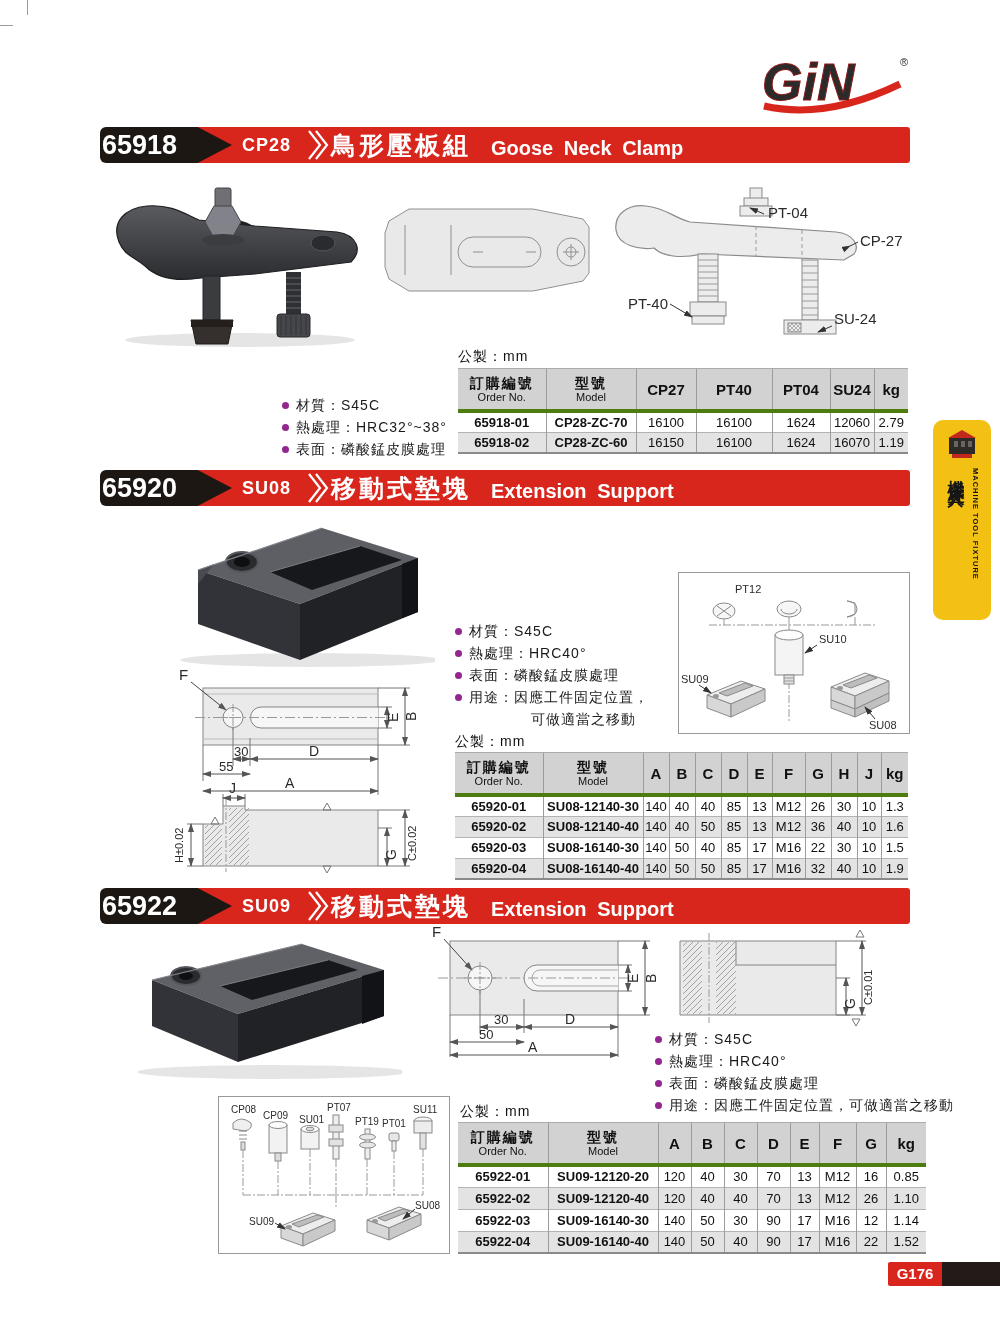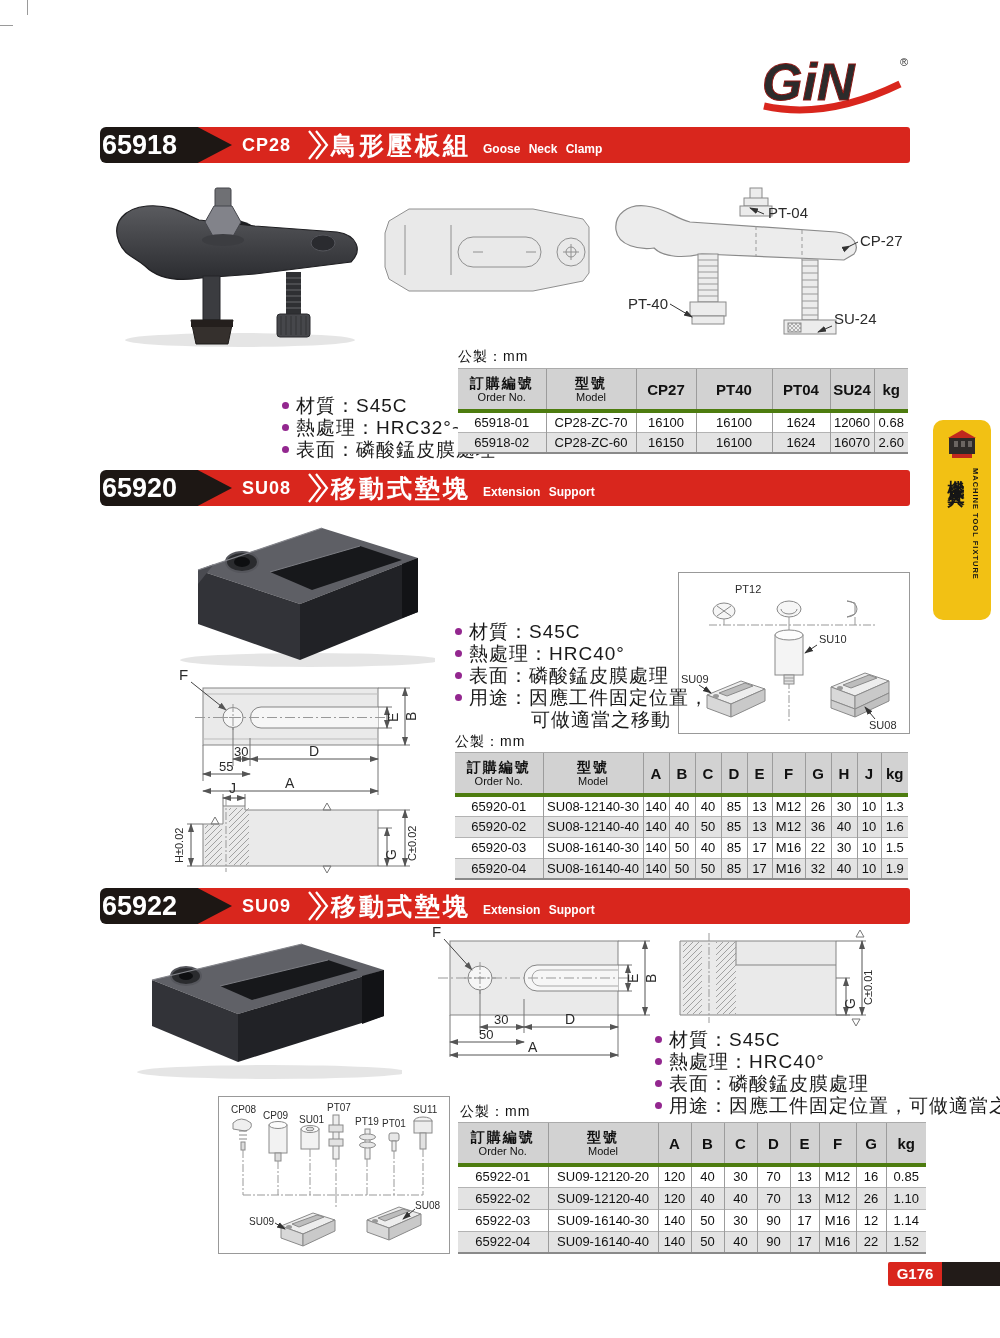--- a/index.html
+++ b/index.html
@@ -19,47 +19,47 @@
   .hdr-red{position:absolute;left:58px;right:0;top:0;bottom:0;background:#d9261d;border-radius:3px}
   .hdr-black{position:absolute;left:0;top:0;width:132px;height:36px;background:#1d1714;
              clip-path:polygon(0 0,74% 0,100% 50%,74% 100%,0 100%);border-radius:6px 0 0 6px}
   .hdr-code{position:absolute;left:2px;top:0;width:98px;height:36px;color:#fff;font-size:27px;
             font-weight:700;text-align:left;line-height:36px}
   .hdr-model{position:absolute;left:142px;top:0;height:36px;line-height:36px;color:#fff;
              font-weight:700;font-size:18px;letter-spacing:1px}
   .hdr-chev{position:absolute;left:206px;top:3px}
   .hdr-title{position:absolute;left:231px;top:0;height:36px;display:flex;align-items:center;color:#fff}
   .hdr-zh{font-size:25px;font-weight:600;letter-spacing:3px}
-  .hdr-en{font-size:12px;font-weight:700;margin-left:12px;margin-top:7px;word-spacing:5px}
+  .hdr-en{font-size:20px;font-weight:700;margin-left:20px;margin-top:7px;word-spacing:5px}
 
   
   .metric{position:absolute;font-size:14px;letter-spacing:1px;color:#111}
 
   
-  .specs{position:absolute;font-size:19px;line-height:19px}
+  .specs{position:absolute;font-size:14px;line-height:19px}
   .spec-item{display:flex;align-items:center;margin-bottom:3px}
   .spec-bullet{width:7px;height:7px;border-radius:50%;background:#93278f;margin-right:7px;flex:none}
   .spec-label{letter-spacing:1px;white-space:pre}
   .spec-value{letter-spacing:1px;white-space:pre}
   .spec-cont{padding-left:76px;letter-spacing:1px;margin-bottom:18px}
 
   
   table.spec-table{border-collapse:collapse;table-layout:fixed;font-size:13px;color:#111;background:#fff}
   .spec-table th,.spec-table td{border-left:1px solid #9c9c9c;text-align:center;padding:0;overflow:hidden;white-space:nowrap}
   .spec-table th:first-child,.spec-table td:first-child{border-left:none}
   .spec-table thead th{background:#d2d2d2;border-top:1px solid #ababab;border-bottom:4px solid #4d7c0f;
                        height:40px;vertical-align:middle;font-weight:700;font-size:15px}
   .spec-table .h-zh{font-size:14px;font-weight:700;letter-spacing:2px;line-height:16px}
   .spec-table .h-en{font-size:11px;font-weight:400;line-height:13px}
   .spec-table tbody tr{height:21px}
   .t3 tbody tr{height:22px}
   .spec-table tbody tr:nth-child(even){background:#e3e3e3}
   .spec-table tbody tr+tr td{border-top:1px solid #b3b3b3}
   .spec-table tbody tr:last-child td{border-bottom:2px solid #8a8a8a}
-  .spec-table td:first-child,.spec-table td:nth-child(2){font-weight:400}
+  .spec-table td:first-child,.spec-table td:nth-child(2){font-weight:700}
 
   
   .dsvg text{font-family:"Liberation Sans","DejaVu Sans",sans-serif;fill:#2b2b2b}
   .boxed{border:1px solid #999;background:#fff}
 
   
   .side-tab{position:absolute;left:933px;top:420px;width:58px;height:200px;background:#f2c114;
             border-radius:10px;display:flex;flex-direction:column;align-items:center;padding-top:8px;box-sizing:border-box}
   .tab-texts{display:flex;flex-direction:row;margin-top:6px;gap:3px}
   .tab-zh{writing-mode:vertical-rl;font-size:17px;font-weight:700;letter-spacing:4px;color:#161616}
@@ -210,30 +210,30 @@
         </tr>
       </thead>
       <tbody>
         <tr>
           <td>65918-01</td>
           <td>CP28-ZC-70</td>
           <td>16100</td>
           <td>16100</td>
           <td>1624</td>
           <td>12060</td>
-          <td>0.68</td>
+          <td>2.79</td>
         </tr>
         <tr>
           <td>65918-02</td>
           <td>CP28-ZC-60</td>
           <td>16150</td>
           <td>16100</td>
           <td>1624</td>
           <td>16070</td>
-          <td>2.60</td>
+          <td>1.19</td>
         </tr>
       </tbody>
   </table>
 
   <div class="sec-hdr" style="top:470px">
     <div class="hdr-red"></div>
     <div class="hdr-black"></div>
     <div class="hdr-code">65920</div>
     <div class="hdr-model">SU08</div>
     <svg class="hdr-chev" width="26" height="30" viewBox="0 0 26 30">

